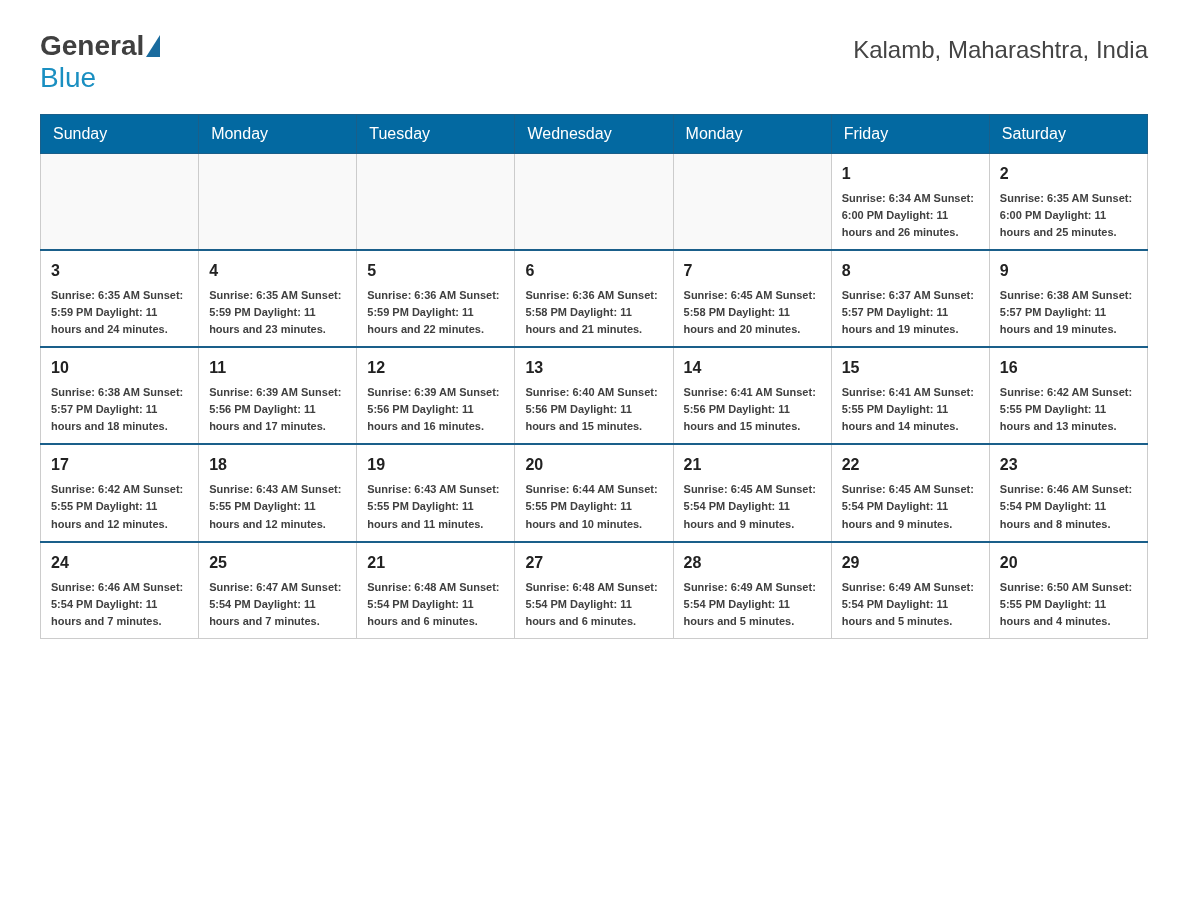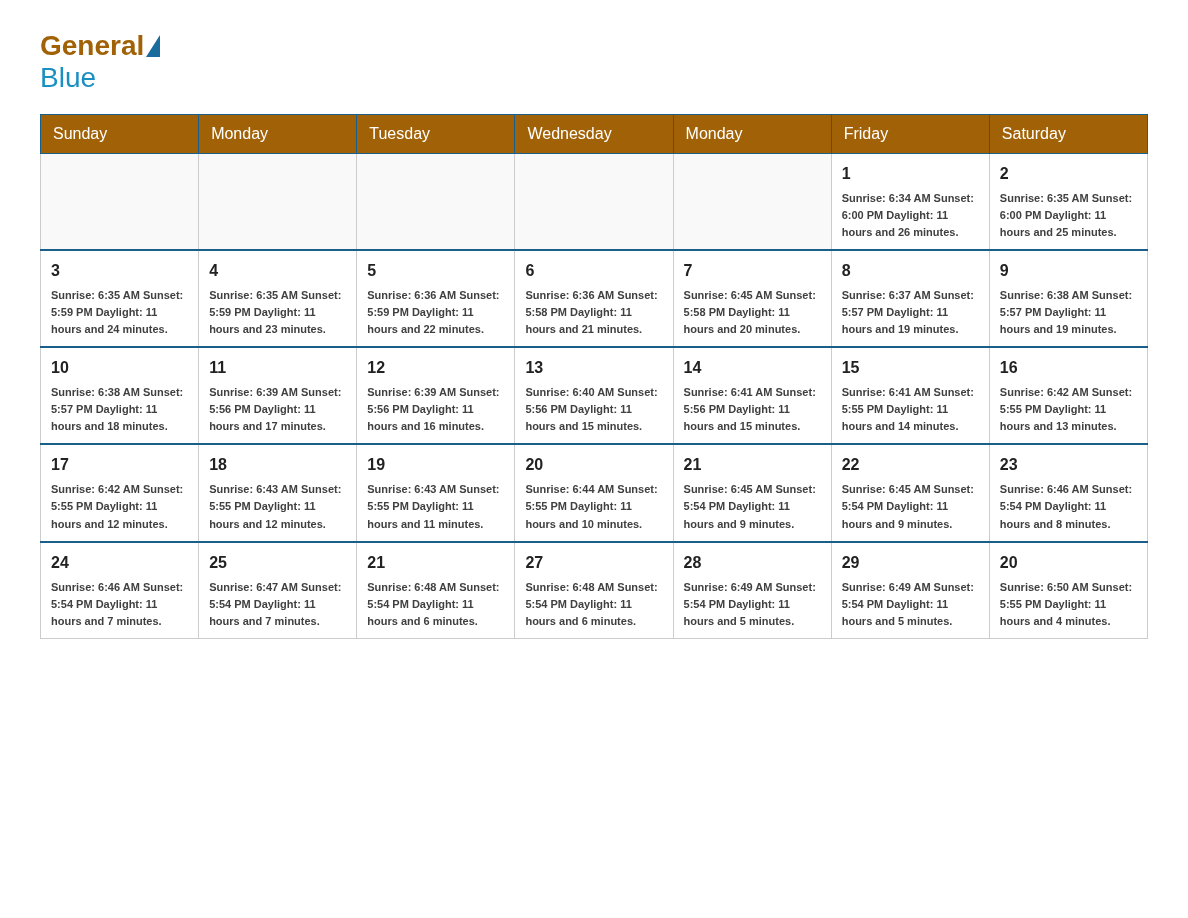--- a/index.html
+++ b/index.html
@@ -22,21 +22,21 @@
       align-items: flex-start;
     }
     .logo-text {
       font-size: 28px;
       font-weight: bold;
       color: #333;
       display: flex;
       align-items: center;
     }
     .logo-general {
-      color: #a16207;
+      color: #404040;
     }
     .logo-triangle {
       width: 0;
       height: 0;
       border-left: 14px solid transparent;
       border-right: 0px solid transparent;
       border-bottom: 22px solid #1a6b9e;
       display: inline-block;
       margin: 0 2px;
       vertical-align: middle;
@@ -58,21 +58,21 @@
     .subtitle {
       font-size: 24px;
       color: #444;
       margin-top: 6px;
     }
     .calendar {
       width: 100%;
       border-collapse: collapse;
     }
     .calendar th {
-      background-color: #a16207;
+      background-color: #0369a1;
       color: #fff;
       padding: 10px 12px;
       font-size: 16px;
       font-weight: normal;
       text-align: left;
       border: 1px solid #1a5f8a;
     }
     .calendar td {
       vertical-align: top;
       border: 1px solid #ccc;
@@ -110,20 +110,21 @@
   <div class="logo">
     <div class="logo-text">
       <span class="logo-general">General</span>
       <span class="logo-triangle"></span>
     </div>
     <div>
       <span class="logo-blue">Blue</span>
     </div>
   </div>
   <div class="title-section">
+    <div class="subtitle">Kalamb, Maharashtra, India</div>
   </div>
 </div>
 
 <table class="calendar">
   <thead>
     <tr>
     <th>Sunday</th>
         <th>Monday</th>
         <th>Tuesday</th>
         <th>Wednesday</th>

